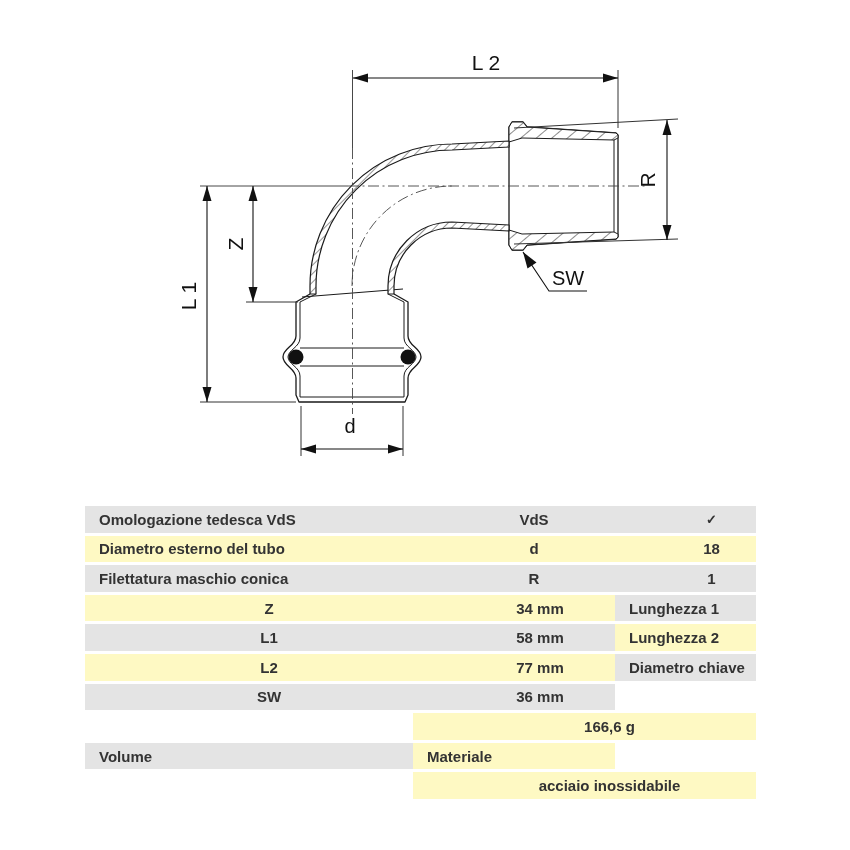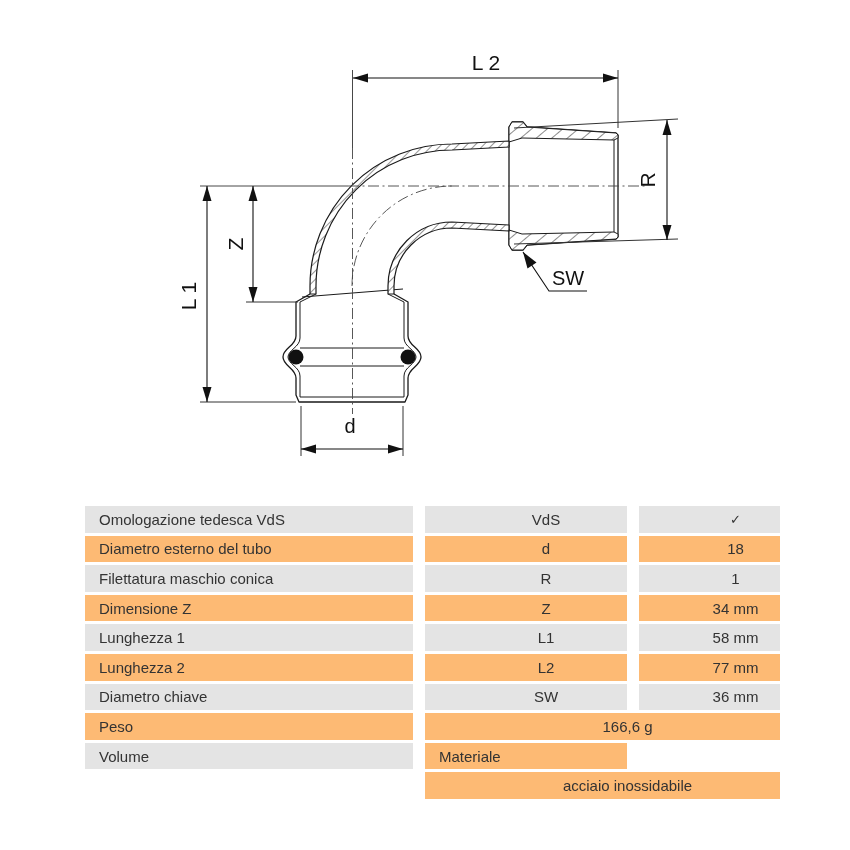--- a/index.html
+++ b/index.html
@@ -3,30 +3,30 @@
 <meta charset="utf-8">
 <style>
   html,body{margin:0;padding:0;background:#ffffff;}
   body{width:850px;height:850px;position:relative;font-family:"Liberation Sans",sans-serif;overflow:hidden;}
   #drawing{position:absolute;left:0;top:0;}
   .dim-text{font-family:"Liberation Sans",sans-serif;font-size:21px;fill:#111;}
   .dim-text-sm{font-family:"Liberation Sans",sans-serif;font-size:20px;fill:#111;}
   .spec-table{
     position:absolute;left:85px;top:506px;width:679px;
     display:grid;grid-template-columns:328px 202px 141px;
-    grid-auto-rows:26.6px;gap:3px 12px;
-    font-size:15px;color:#333;line-height:1;
+    grid-auto-rows:26.6px;gap:3px 0;
+    font-size:15px;color:#333;line-height:1;font-weight:bold;
   }
   .cell{display:flex;align-items:center;}
   .c1{padding-left:14px;}
   .c2{justify-content:center;padding-left:40px;}
   .c3{justify-content:center;padding-left:52px;}
   .cm{grid-column:2/4;justify-content:center;padding-left:50px;}
   .dark{background:#e4e4e4;}
-  .light{background:#fdba74;}
+  .light{background:#fef9c3;}
   .check{font-size:13px;}
 </style>
 </head>
 <body>
 
 <svg id="drawing" width="850" height="480" viewBox="0 0 850 480">
   <defs>
     <pattern id="hw" patternUnits="userSpaceOnUse" width="6" height="6" patternTransform="rotate(45)">
       <rect width="6" height="6" fill="#ffffff"></rect>
       <line x1="0" y1="0" x2="0" y2="6" stroke="#2a2a2a" stroke-width="1"></line>
@@ -116,36 +116,34 @@
   <div class="cell c3 dark check">✓</div>
 
   <div class="cell c1 light">Diametro esterno del tubo</div>
   <div class="cell c2 light">d</div>
   <div class="cell c3 light">18</div>
 
   <div class="cell c1 dark">Filettatura maschio conica</div>
   <div class="cell c2 dark">R</div>
   <div class="cell c3 dark">1</div>
 
-  <div class="cell c1 light">Dimensione Z</div>
   <div class="cell c2 light">Z</div>
   <div class="cell c3 light">34 mm</div>
 
   <div class="cell c1 dark">Lunghezza 1</div>
   <div class="cell c2 dark">L1</div>
   <div class="cell c3 dark">58 mm</div>
 
   <div class="cell c1 light">Lunghezza 2</div>
   <div class="cell c2 light">L2</div>
   <div class="cell c3 light">77 mm</div>
 
   <div class="cell c1 dark">Diametro chiave</div>
   <div class="cell c2 dark">SW</div>
   <div class="cell c3 dark">36 mm</div>
 
-  <div class="cell c1 light">Peso</div>
   <div class="cell cm light">166,6 g</div>
 
   <div class="cell c1 dark">Volume</div>
 
   <div class="cell c1 light">Materiale</div>
   <div class="cell cm light">acciaio inossidabile</div>
 </div>
 
 </body></html>

